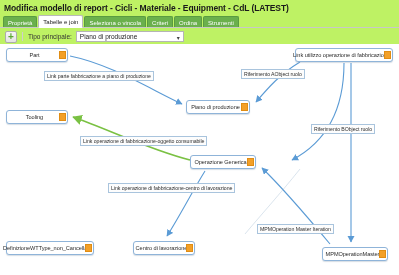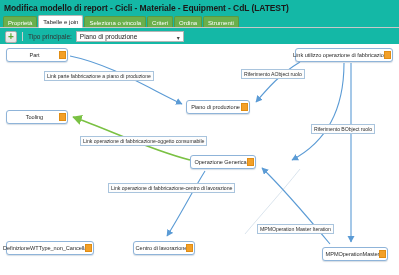--- a/index.html
+++ b/index.html
@@ -7,21 +7,21 @@
     margin: 0; padding: 0;
     width: 399px; height: 275px;
     background: #ffffff;
     font-family: "Liberation Sans", sans-serif;
     overflow: hidden;
   }
   #app {
     position: relative;
     width: 399px;
     height: 275px;
-    background: #14b8a6;
+    background: #bef264;
   }
 
   
   .title-bar {
     position: absolute;
     left: 4px; top: 3px;
     font-size: 8.5px;
     font-weight: bold;
     color: #1a1a1a;
     letter-spacing: -0.1px;

